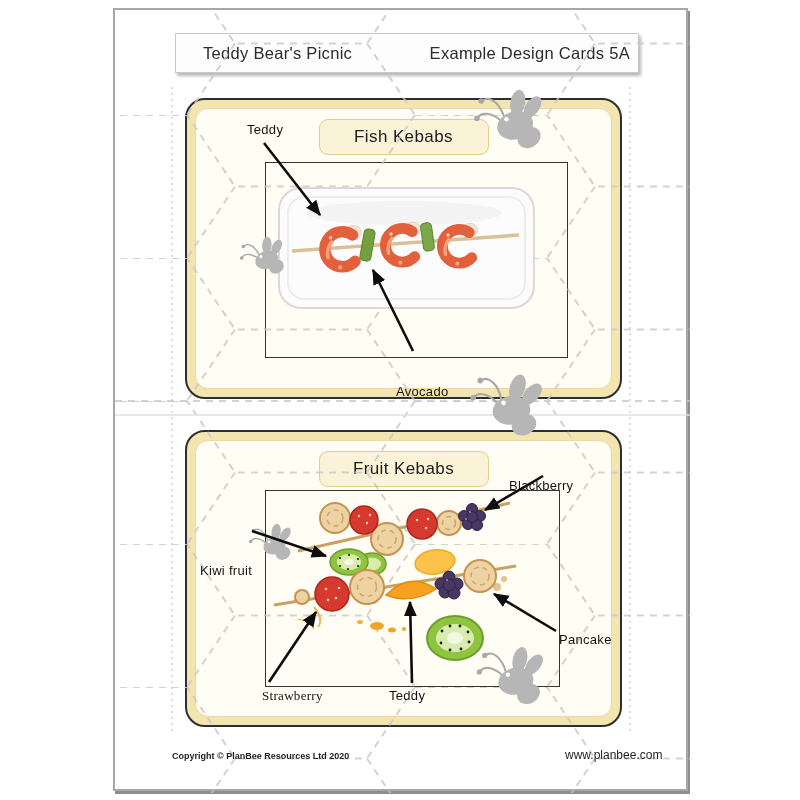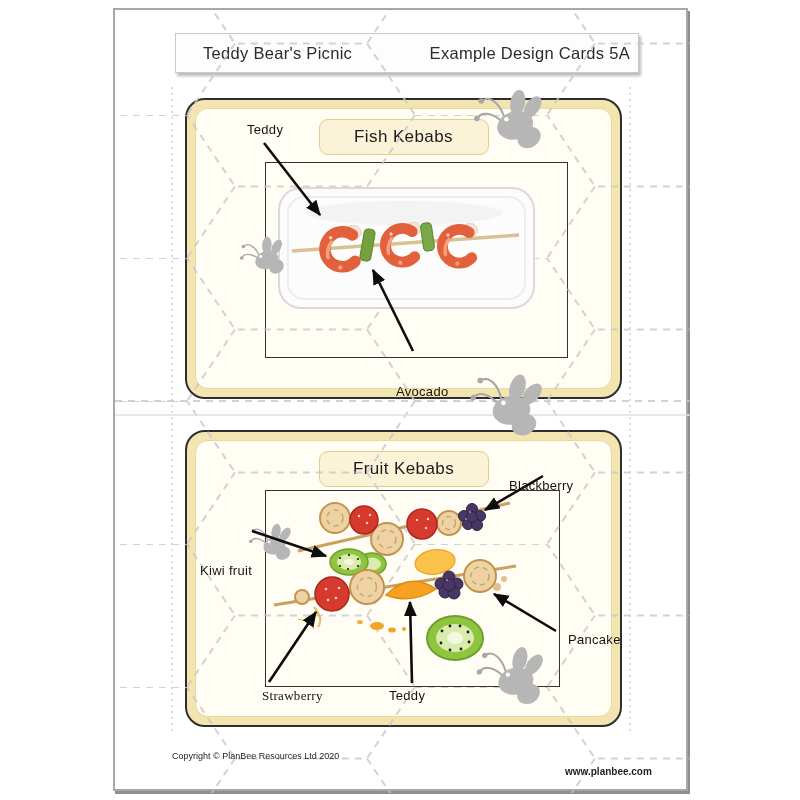--- a/index.html
+++ b/index.html
@@ -34,24 +34,24 @@
   .bee{position:absolute;z-index:3;pointer-events:none;}
   .bee-1{left:355px;top:78px;width:92px;height:66px;}
   .bee-2{left:124px;top:222px;width:56px;height:50px;transform:rotate(-6deg);}
   .bee-3{left:353px;top:358px;width:90px;height:76px;transform:rotate(8deg);}
   .bee-4{left:133px;top:510px;width:54px;height:46px;}
   .bee-5{left:355px;top:635px;width:94px;height:64px;transform:rotate(4deg);}
   .arrows-layer{position:absolute;left:0;top:0;z-index:4;pointer-events:none;}
   .food-label{position:absolute;z-index:4;font-size:13px;color:#141414;letter-spacing:.3px;white-space:nowrap;}
   .lbl-prawn{left:132px;top:112px;} .lbl-avocado{left:281px;top:347px;margin-top:27px;}
   .lbl-blackberry{left:394px;top:428px;margin-top:40px;} .lbl-kiwi{left:85px;top:528px;margin-top:25px;}
-  .lbl-pancake{left:444px;top:622px;margin-left:9px;} .lbl-strawberry{left:147px;top:678px;font-family:Liberation Serif, serif;}
+  .lbl-pancake{left:444px;top:622px;} .lbl-strawberry{left:147px;top:678px;font-family:Liberation Serif, serif;}
   .lbl-mango{left:274px;top:678px;}
-  .footer-copyright{position:absolute;left:57px;top:741px;z-index:4;font-size:9px;font-weight:normal;color:#1f1f1f;}
-  .footer-website{position:absolute;left:450px;top:756px;z-index:4;font-size:10px;font-weight:bold;color:#1f1f1f;}
+  .footer-copyright{position:absolute;left:57px;top:741px;z-index:4;font-size:9px;font-weight:bold;color:#1f1f1f;}
+  .footer-website{position:absolute;left:450px;top:738px;z-index:4;font-size:12px;font-weight:normal;color:#1f1f1f;}
   .hidden-defs{position:absolute;width:0;height:0;overflow:hidden;}
 </style>
 </head>
 <body>
 
 <div class="canvas">
   <div class="page">
 
     <div class="header-bar">
       <span>Teddy Bear's Picnic</span>

